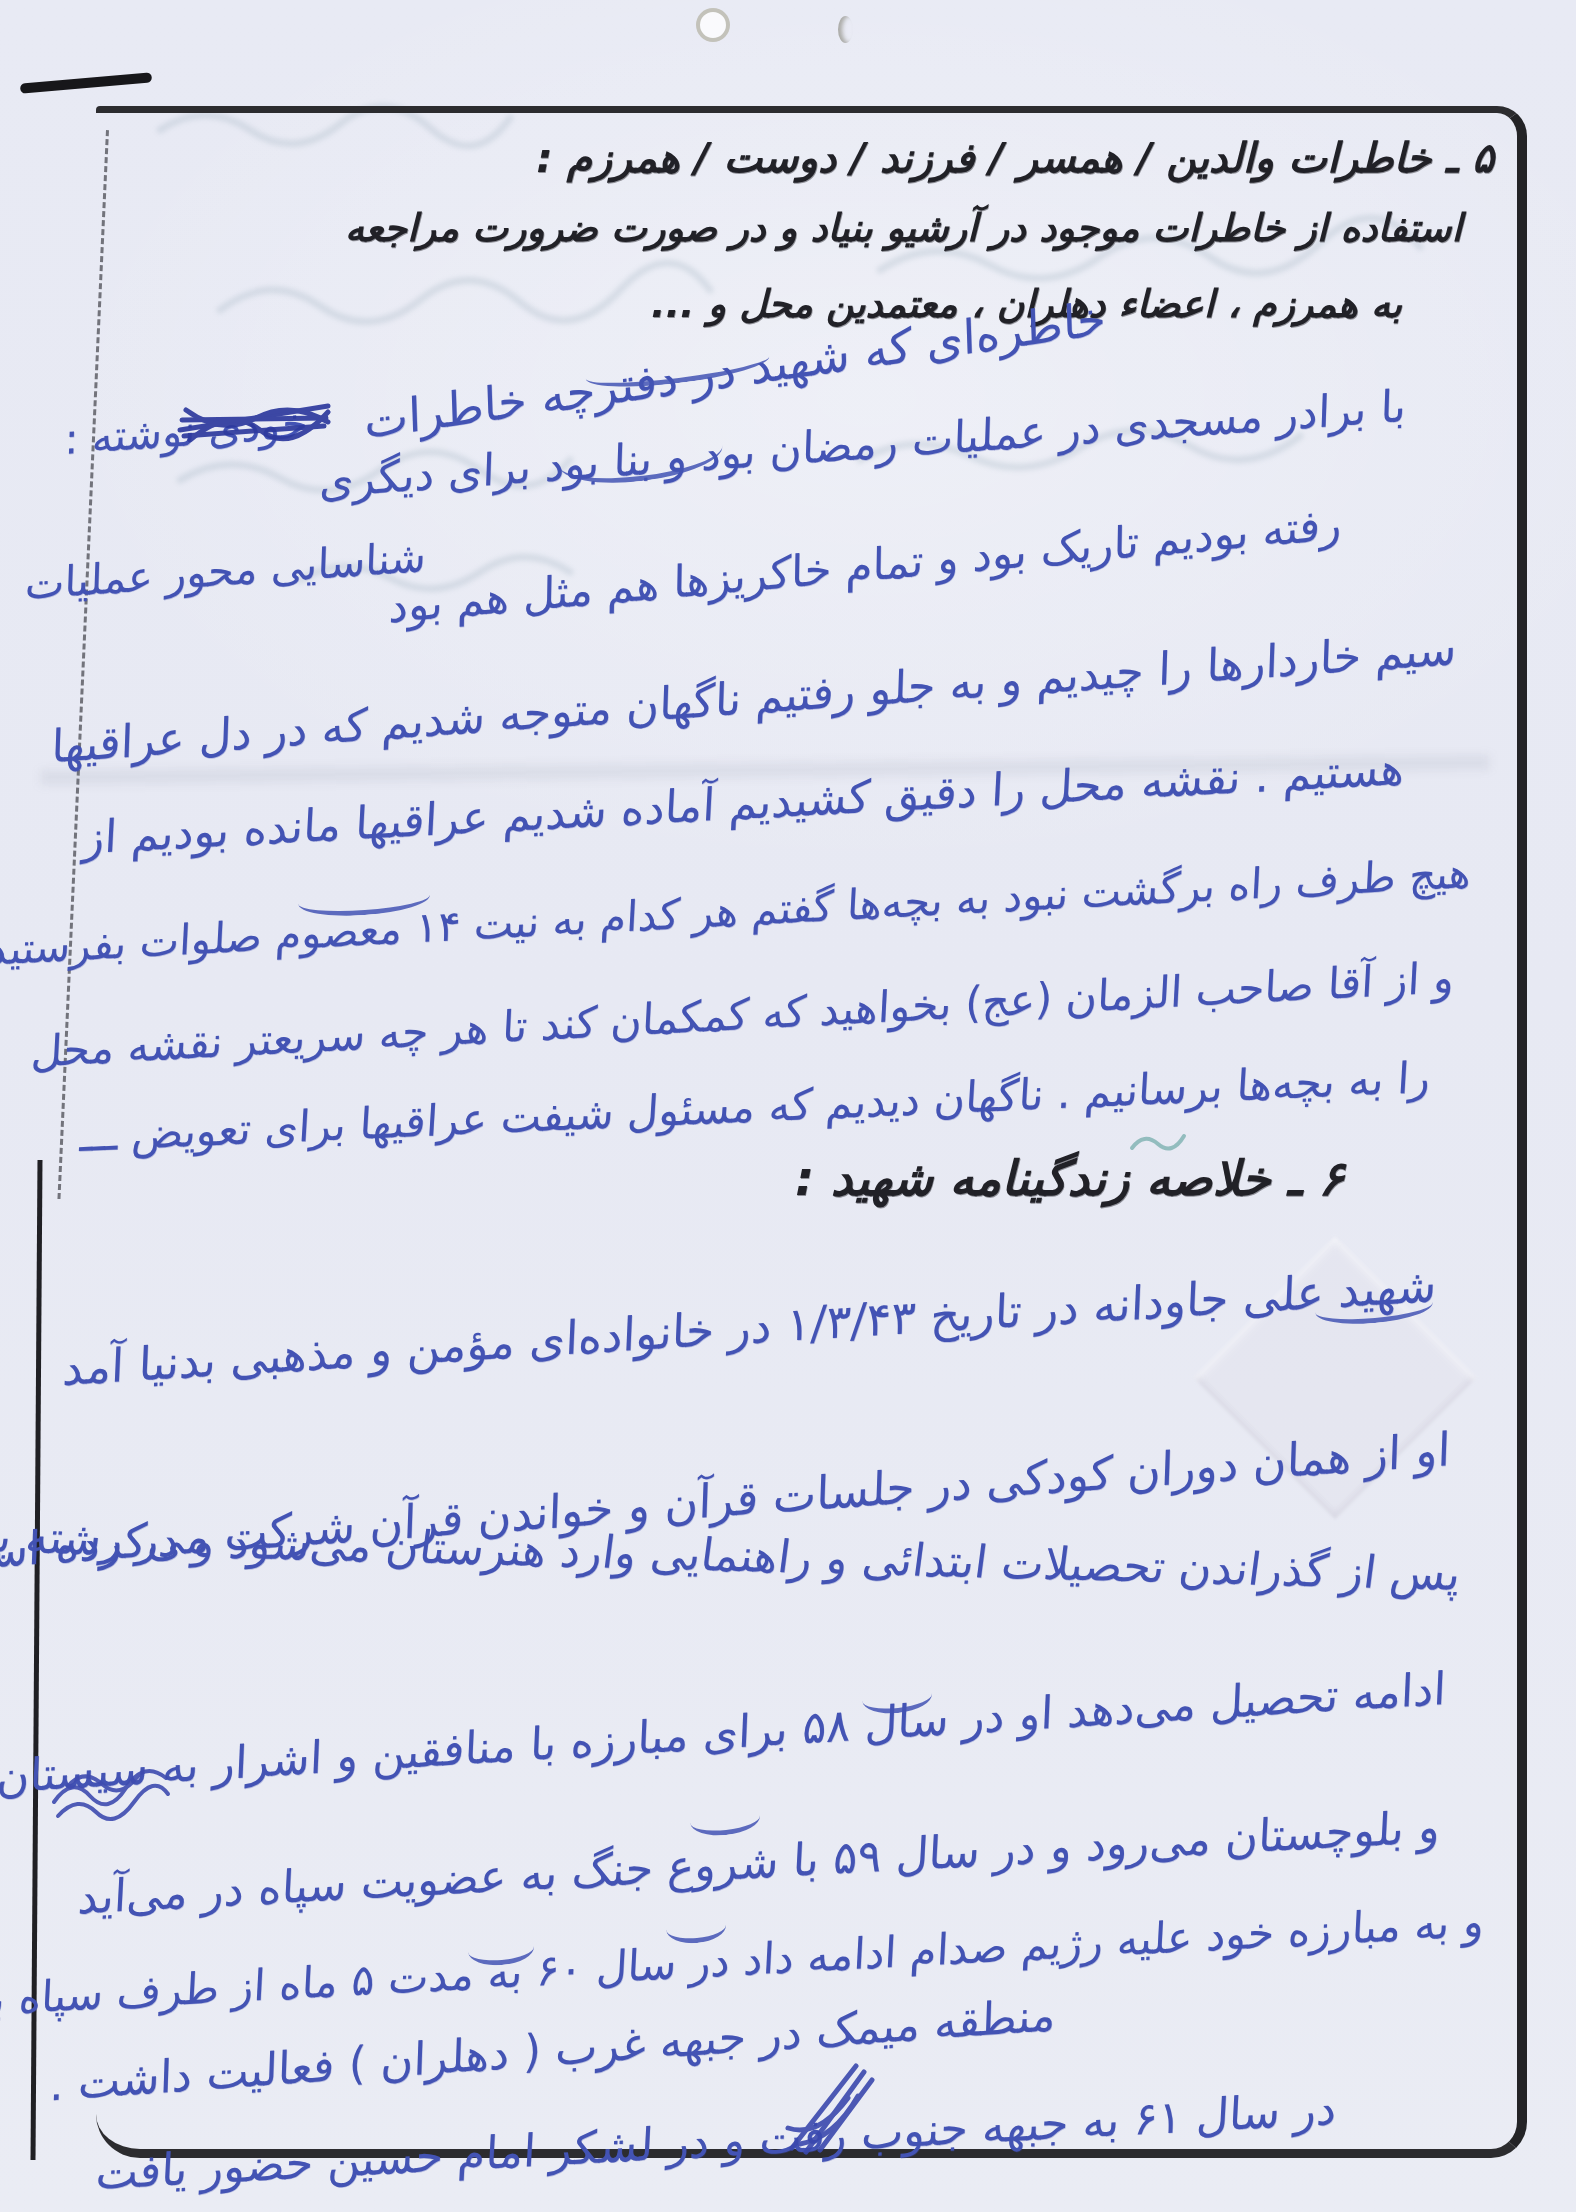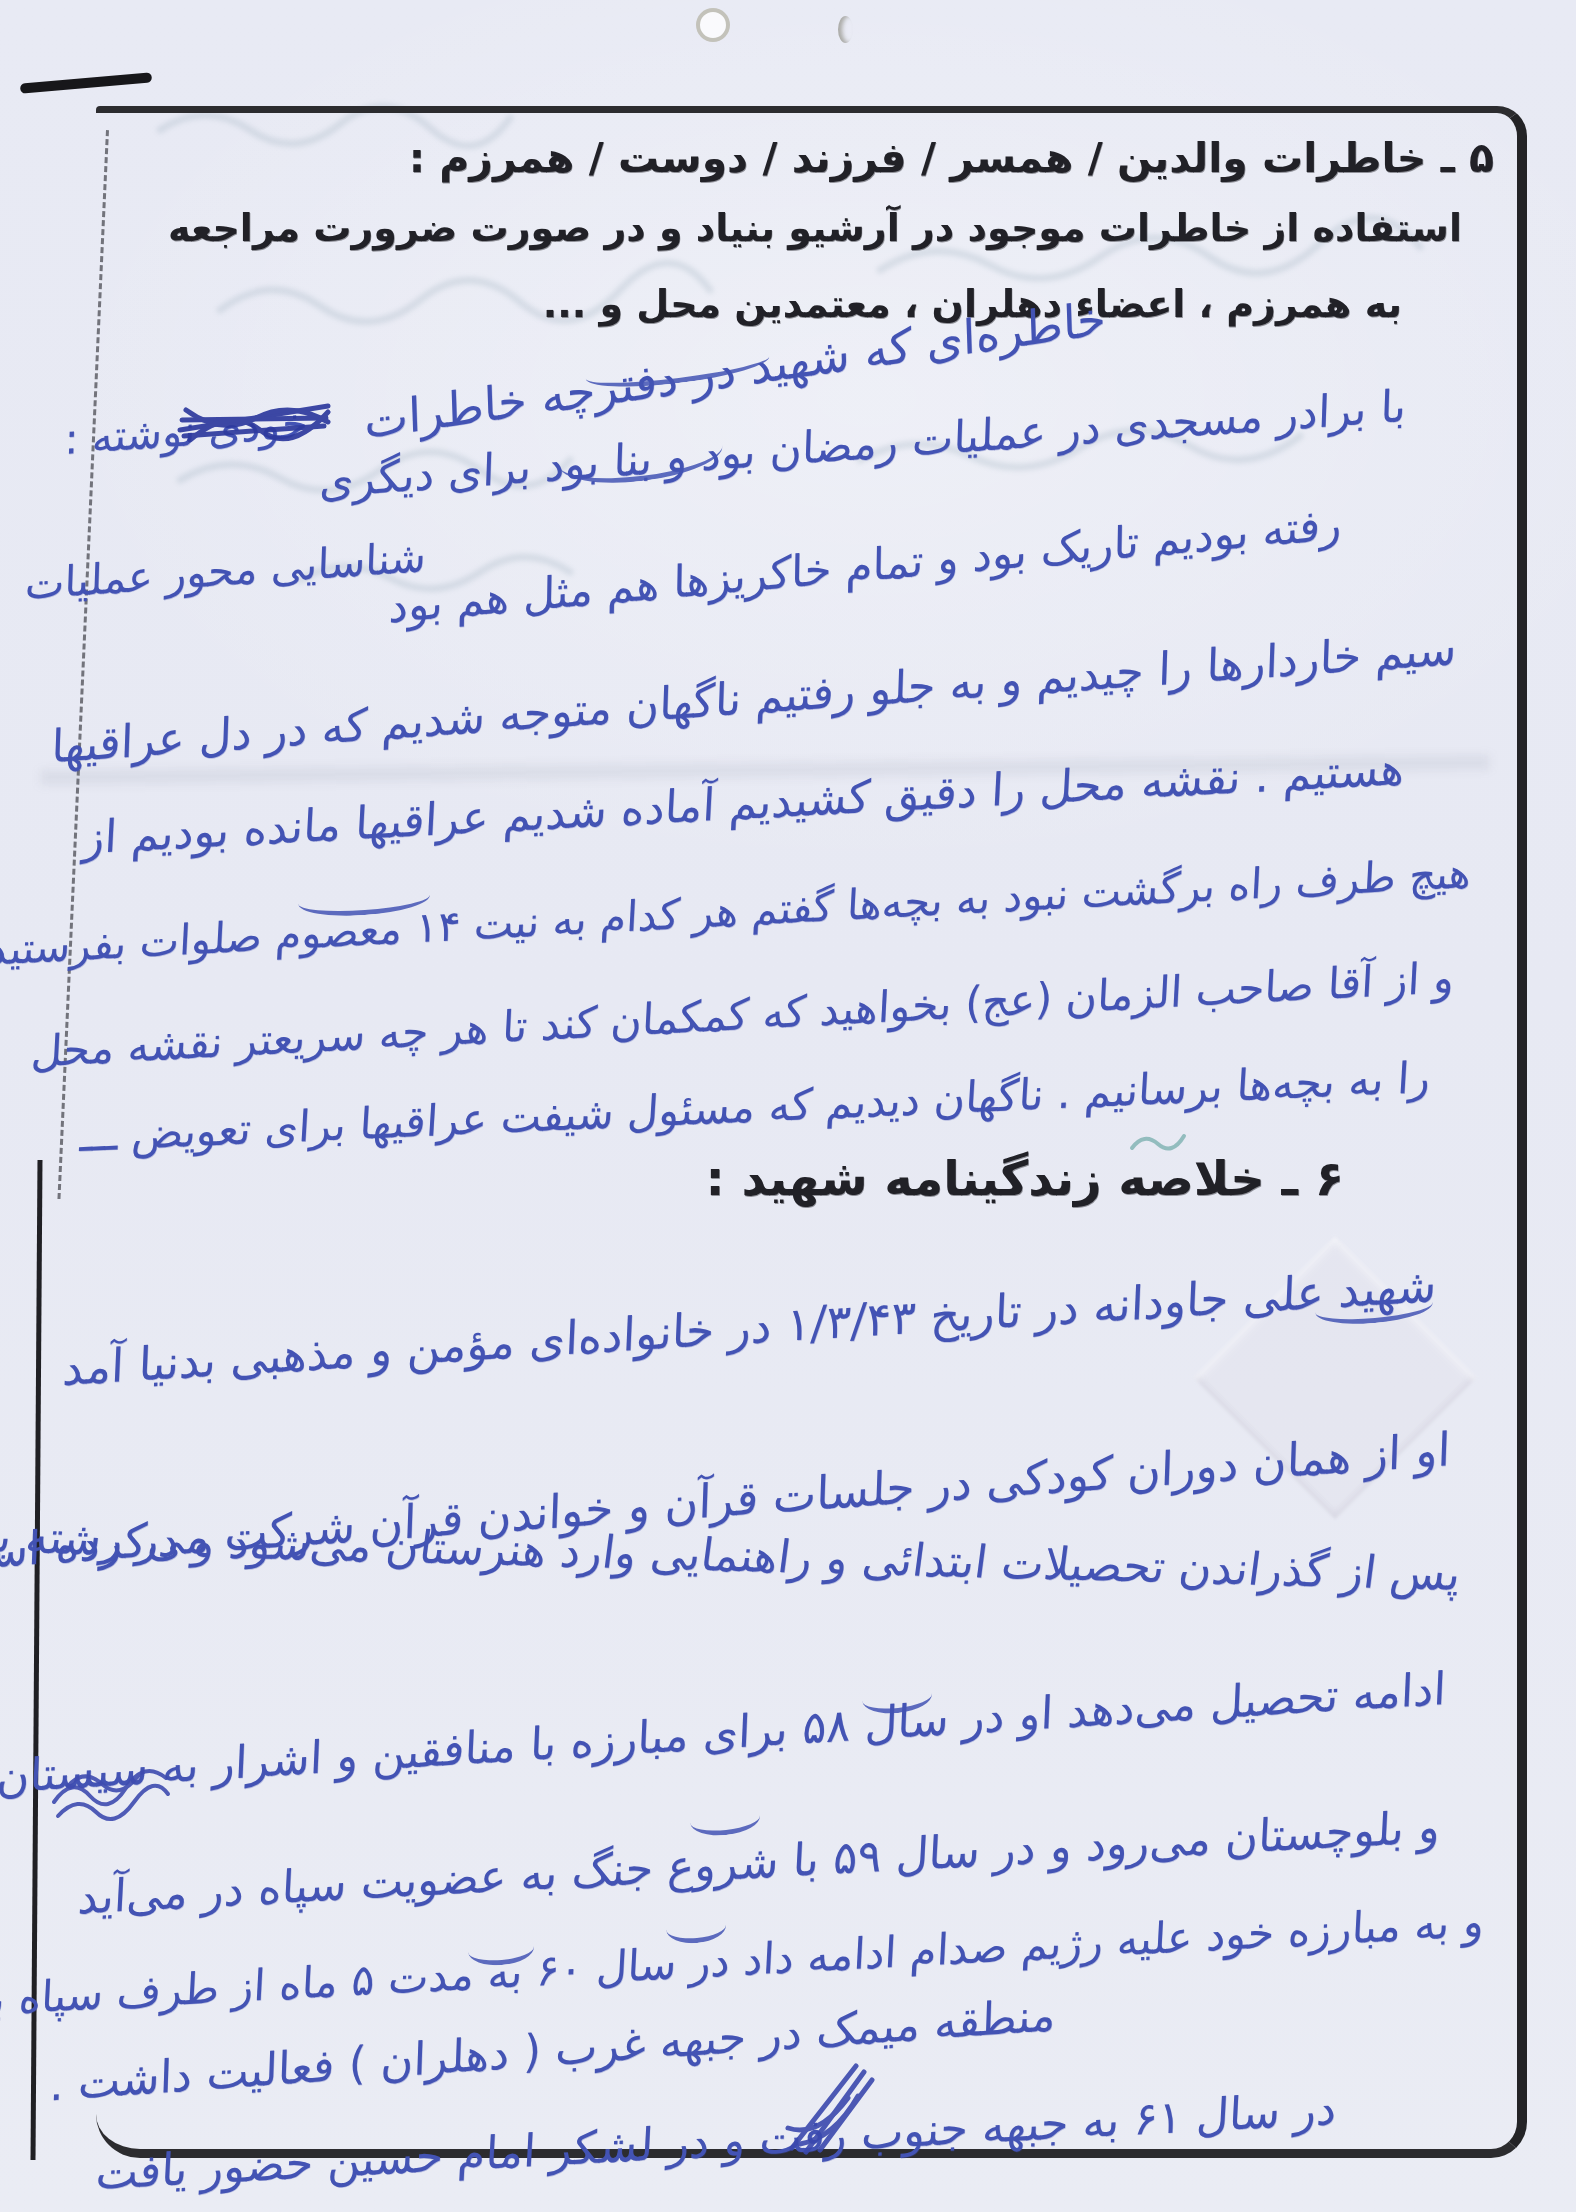--- a/index.html
+++ b/index.html
@@ -47,20 +47,21 @@
   }
   .smudge{
     position:absolute;left:40px;top:762px;width:1450px;height:16px;
     background:rgba(110,116,138,.10);filter:blur(4px);transform:rotate(-.6deg);
   }
   
   .pr{
     position:absolute;direction:rtl;white-space:nowrap;
     color:#212127;font-weight:bold;
     text-shadow:.6px .6px 0 rgba(33,33,39,.45);
+    font-style:italic;
   }
   .h5{top:134px;right:82px;font-size:41px;}
   .intro1{top:206px;right:114px;font-size:38px;}
   .intro2{top:282px;right:174px;font-size:38px;}
   .h6{top:1150px;right:232px;font-size:48px;}
   
   .hw{
     position:absolute;direction:rtl;white-space:nowrap;
     color:#4353b4;transform-origin:100% 50%;
     text-shadow:.5px .7px 0 rgba(62,76,176,.30);

